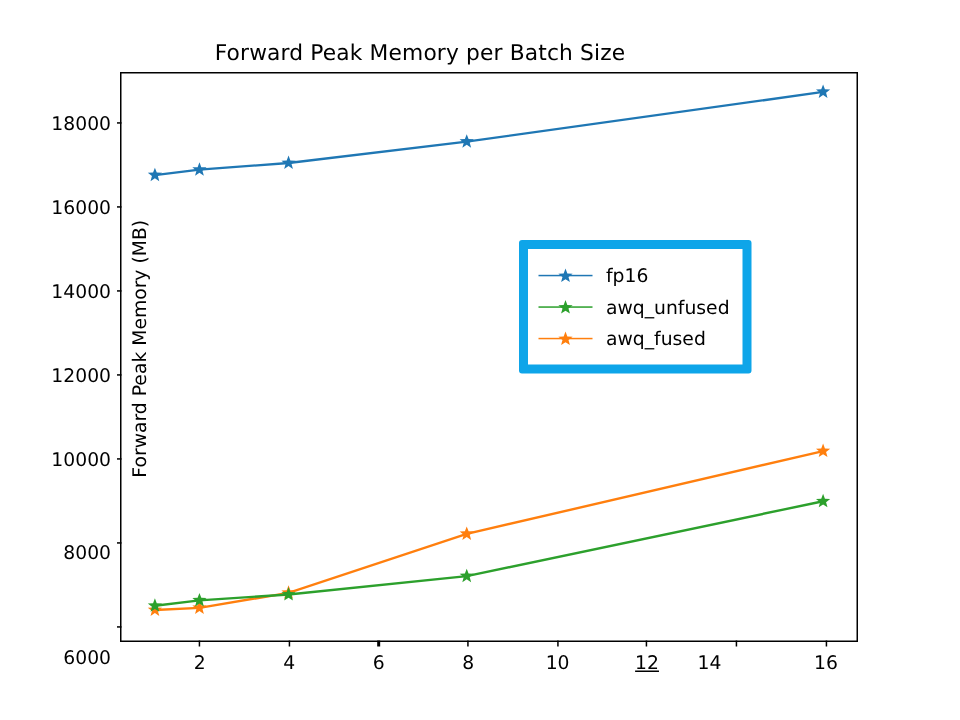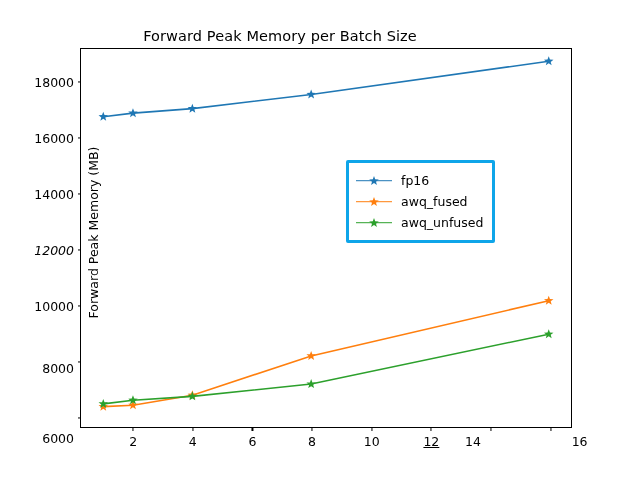--- a/index.html
+++ b/index.html
@@ -100,21 +100,21 @@
     width: 1.1px;
     height: 3.5px;
     background: #000000;
     transform: translateX(-50%);
   }
   
   #legend {
     position: absolute;
     left: 346px;
     top: 160px;
-    border: 3px solid #0ea5e9;
+    border: 6px solid #0ea5e9;
     border-radius: 2px;
     background: #ffffff;
     padding: 7px 9px 7px 7px;
     box-sizing: border-box;
   }
   .legend-row {
     display: flex;
     align-items: center;
     height: 21px;
   }
@@ -159,21 +159,21 @@
     <div id="y-axis-label">Forward Peak Memory (MB)</div>
 
     <div id="y-ticks">
         <div class="ytick-mark" style="top: 369.351px;"></div>
         <div class="ytick-label" style="top: 369.351px; margin-top: 20px;">6000</div>
         <div class="ytick-mark" style="top: 313.304px;"></div>
         <div class="ytick-label" style="top: 319px;">8000</div>
         <div class="ytick-mark" style="top: 257.257px;"></div>
         <div class="ytick-label" style="top: 257.257px;">10000</div>
         <div class="ytick-mark" style="top: 201.209px;"></div>
-        <div class="ytick-label" style="top: 201.209px; font-style: italic;">12000</div>
+        <div class="ytick-label" style="top: 201.209px;">12000</div>
         <div class="ytick-mark" style="top: 145.162px;"></div>
         <div class="ytick-label" style="top: 145.162px;">14000</div>
         <div class="ytick-mark" style="top: 89.115px;"></div>
         <div class="ytick-label" style="top: 89.115px; margin-left: 39px;">16000</div>
         <div class="ytick-mark" style="top: 33.0678px;"></div>
         <div class="ytick-label" style="top: 33.0678px; text-align: center;">18000</div>
       </div>
     <div id="x-ticks">
         <div class="xtick-mark" style="left: 52.1818px;"></div>
         <div class="xtick-label" style="left: 52.1818px;">2</div>
@@ -183,21 +183,21 @@
         <div class="xtick-label" style="left: 171.455px;">6</div>
         <div class="xtick-mark" style="left: 231.091px;"></div>
         <div class="xtick-label" style="left: 231.091px;">8</div>
         <div class="xtick-mark" style="left: 290.727px;"></div>
         <div class="xtick-label" style="left: 290.727px;">10</div>
         <div class="xtick-mark" style="left: 350.364px;"></div>
         <div class="xtick-label" style="left: 350.364px; text-decoration: underline;">12</div>
         <div class="xtick-mark" style="left: 410px;"></div>
         <div class="xtick-label" style="left: 392px;">14</div>
         <div class="xtick-mark" style="left: 469.636px;"></div>
-        <div class="xtick-label" style="left: 469.636px; margin-left: 29px;">16</div>
+        <div class="xtick-label" style="left: 469.636px;">16</div>
       </div>
 
     <svg id="data-layer" viewBox="0 0 492 380" preserveAspectRatio="none">
         <g>
           <polyline points="22.36,68.10 52.18,64.45 111.82,59.97 231.09,45.68 469.64,12.33" fill="none" stroke="#1f77b4" stroke-width="1.6"></polyline>
           <path d="M22.36,63.10L23.60,66.40L27.12,66.55L24.36,68.75L25.30,72.14L22.36,70.20L19.42,72.14L20.37,68.75L17.61,66.55L21.13,66.40Z" fill="#1f77b4"></path>
           <path d="M52.18,59.45L53.42,62.76L56.94,62.91L54.18,65.10L55.12,68.50L52.18,66.55L49.24,68.50L50.18,65.10L47.43,62.91L50.95,62.76Z" fill="#1f77b4"></path>
           <path d="M111.82,54.97L113.05,58.27L116.57,58.43L113.82,60.62L114.76,64.02L111.82,62.07L108.88,64.02L109.82,60.62L107.06,58.43L110.58,58.27Z" fill="#1f77b4"></path>
           <path d="M231.09,40.68L232.33,43.98L235.85,44.13L233.09,46.33L234.03,49.72L231.09,47.78L228.15,49.72L229.09,46.33L226.34,44.13L229.86,43.98Z" fill="#1f77b4"></path>
           <path d="M469.64,7.33L470.87,10.63L474.39,10.79L471.63,12.98L472.58,16.38L469.64,14.43L466.70,16.38L467.64,12.98L464.88,10.79L468.40,10.63Z" fill="#1f77b4"></path>
@@ -226,31 +226,31 @@
         <span class="legend-swatch">
           <span class="legend-line" style="background: rgb(31, 119, 180);"></span>
           <svg width="13" height="13" viewBox="0 0 13 13" class="legend-star">
             <path d="M6.50,1.50L7.73,4.80L11.26,4.95L8.50,7.15L9.44,10.55L6.50,8.60L3.56,10.55L4.50,7.15L1.74,4.95L5.27,4.80Z" fill="#1f77b4"></path>
           </svg>
         </span>
         <span class="legend-label">fp16</span>
       </div>
       <div class="legend-row">
         <span class="legend-swatch">
+          <span class="legend-line" style="background: rgb(44, 160, 44);"></span>
+          <svg width="13" height="13" viewBox="0 0 13 13" class="legend-star">
+            <path d="M6.50,1.50L7.73,4.80L11.26,4.95L8.50,7.15L9.44,10.55L6.50,8.60L3.56,10.55L4.50,7.15L1.74,4.95L5.27,4.80Z" fill="#2ca02c"></path>
+          </svg>
+        </span>
+        <span class="legend-label">awq_unfused</span>
+      </div>
+      <div class="legend-row">
+        <span class="legend-swatch">
           <span class="legend-line" style="background: rgb(255, 127, 14);"></span>
           <svg width="13" height="13" viewBox="0 0 13 13" class="legend-star">
             <path d="M6.50,1.50L7.73,4.80L11.26,4.95L8.50,7.15L9.44,10.55L6.50,8.60L3.56,10.55L4.50,7.15L1.74,4.95L5.27,4.80Z" fill="#ff7f0e"></path>
           </svg>
         </span>
         <span class="legend-label">awq_fused</span>
       </div>
-      <div class="legend-row">
-        <span class="legend-swatch">
-          <span class="legend-line" style="background: rgb(44, 160, 44);"></span>
-          <svg width="13" height="13" viewBox="0 0 13 13" class="legend-star">
-            <path d="M6.50,1.50L7.73,4.80L11.26,4.95L8.50,7.15L9.44,10.55L6.50,8.60L3.56,10.55L4.50,7.15L1.74,4.95L5.27,4.80Z" fill="#2ca02c"></path>
-          </svg>
-        </span>
-        <span class="legend-label">awq_unfused</span>
-      </div>
     </div>
 
 </div>
 
 </body></html>

